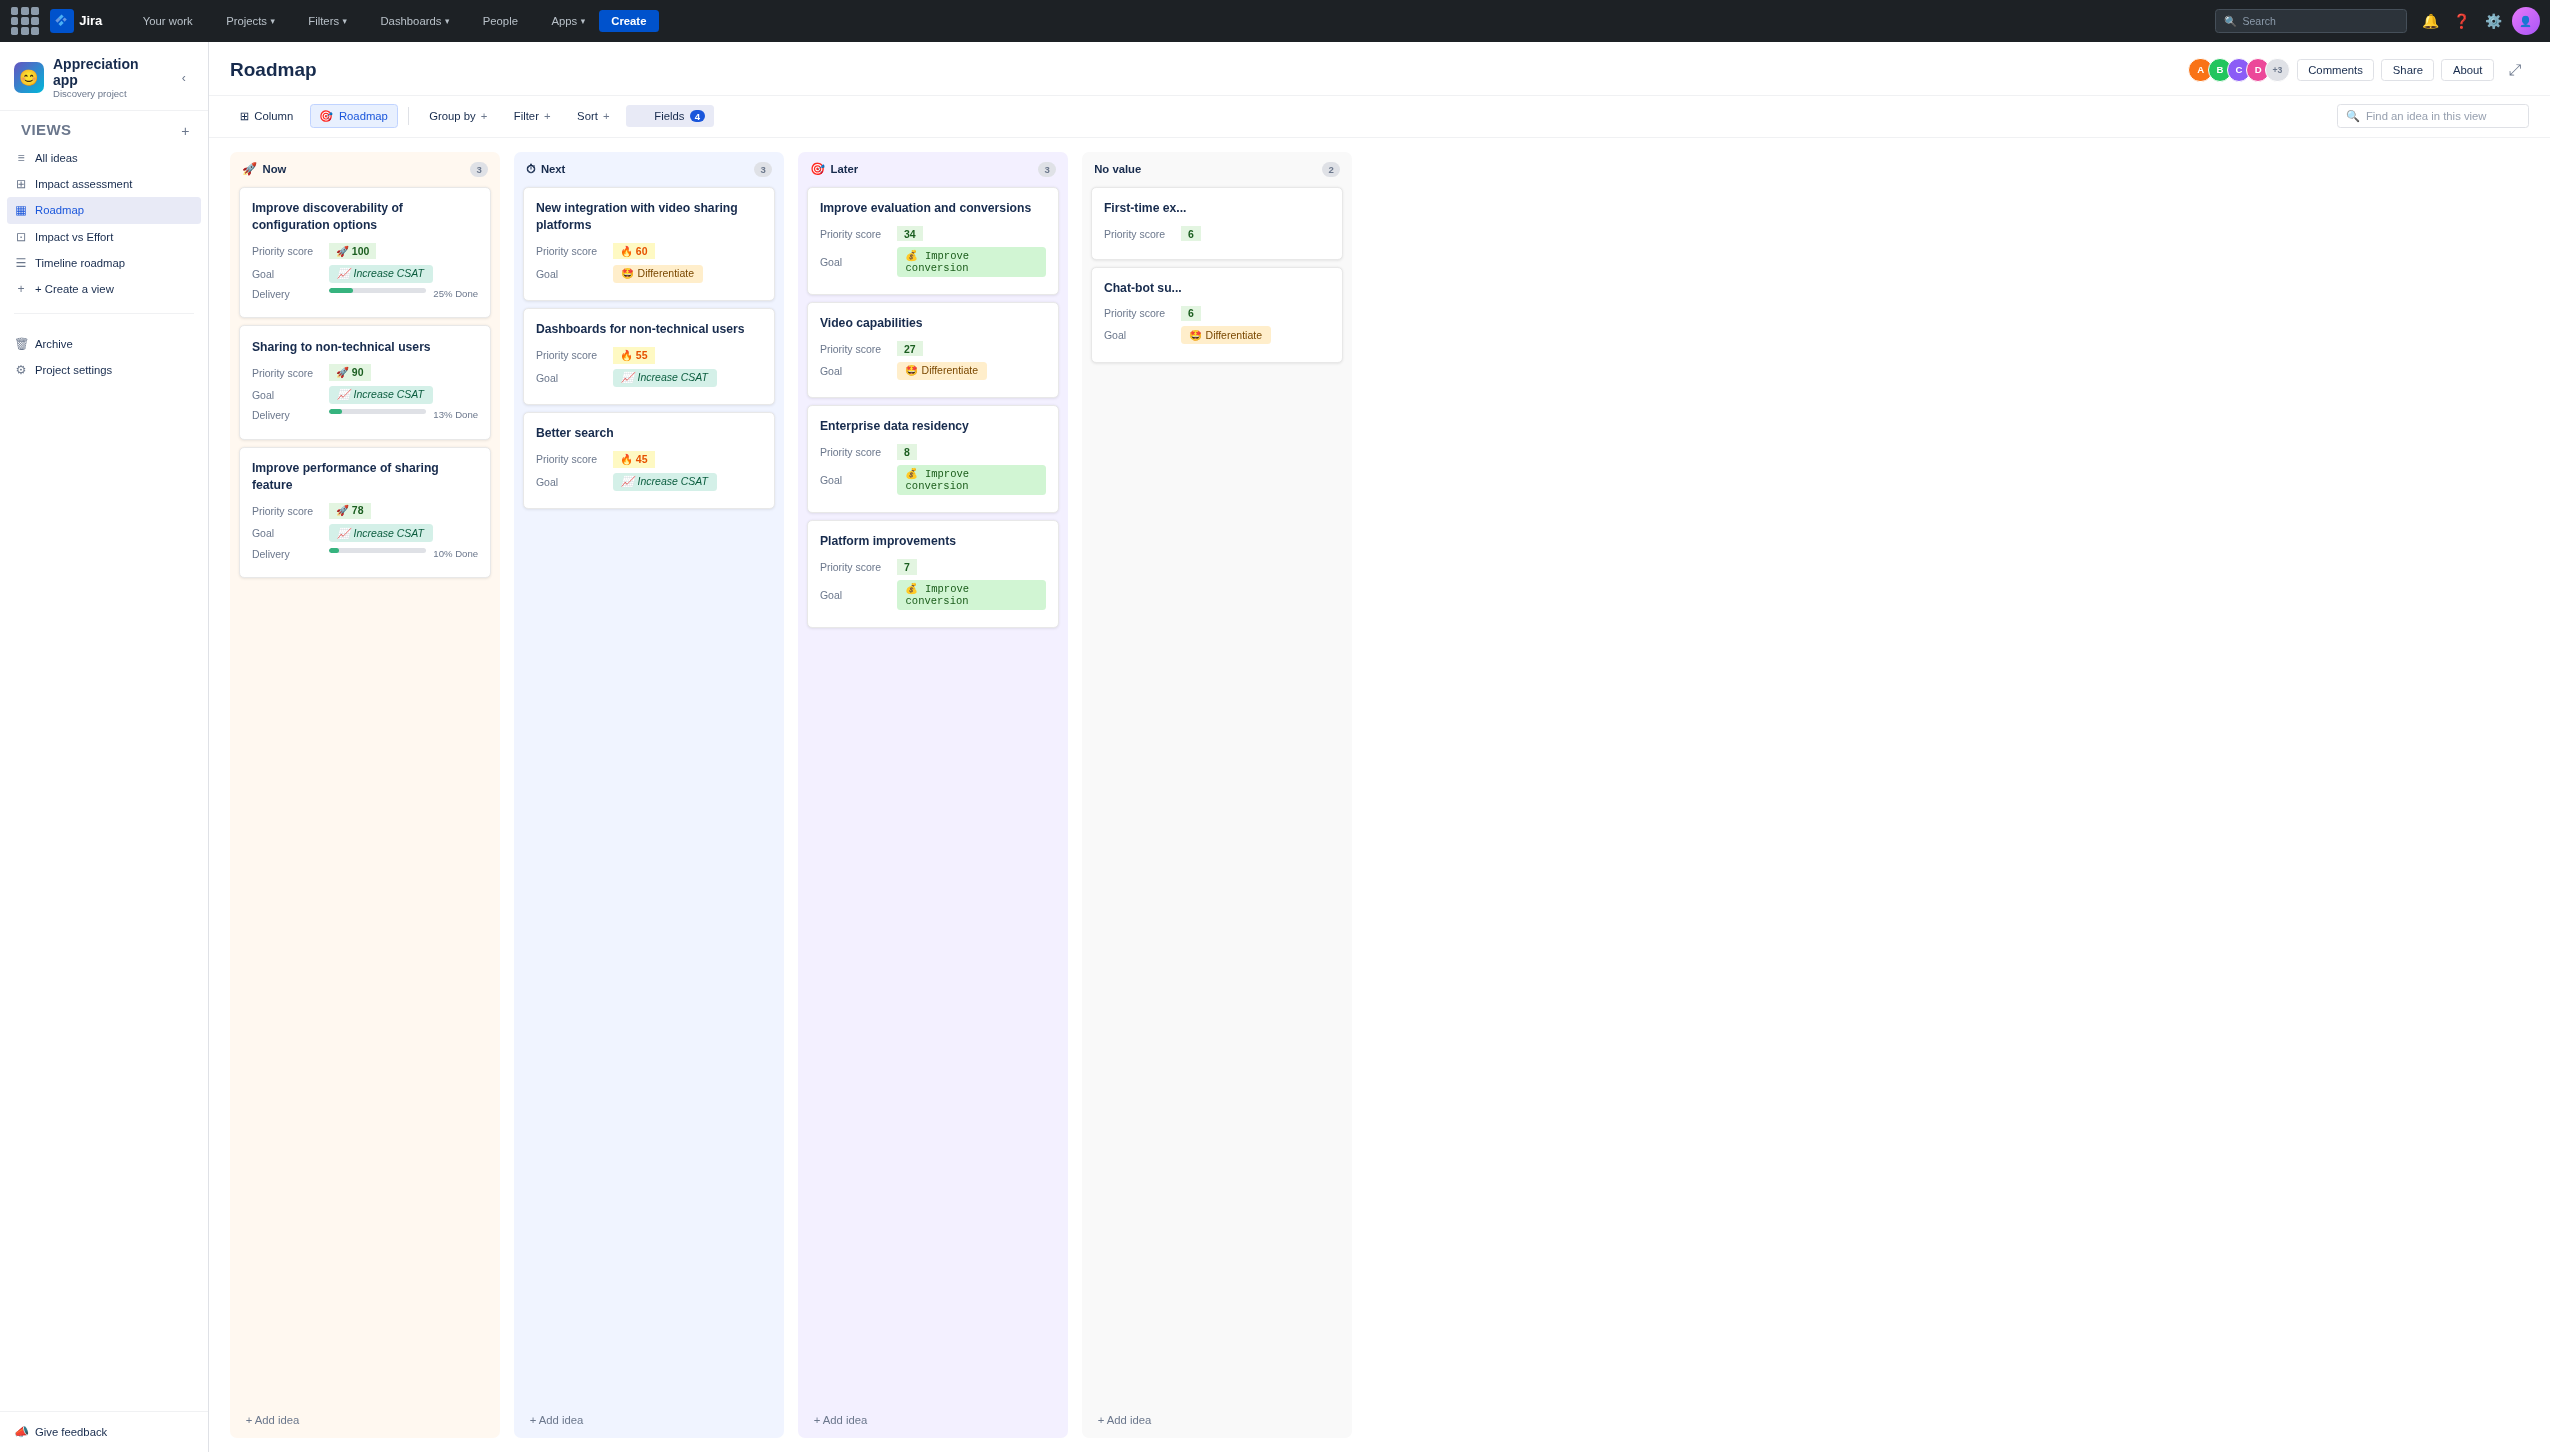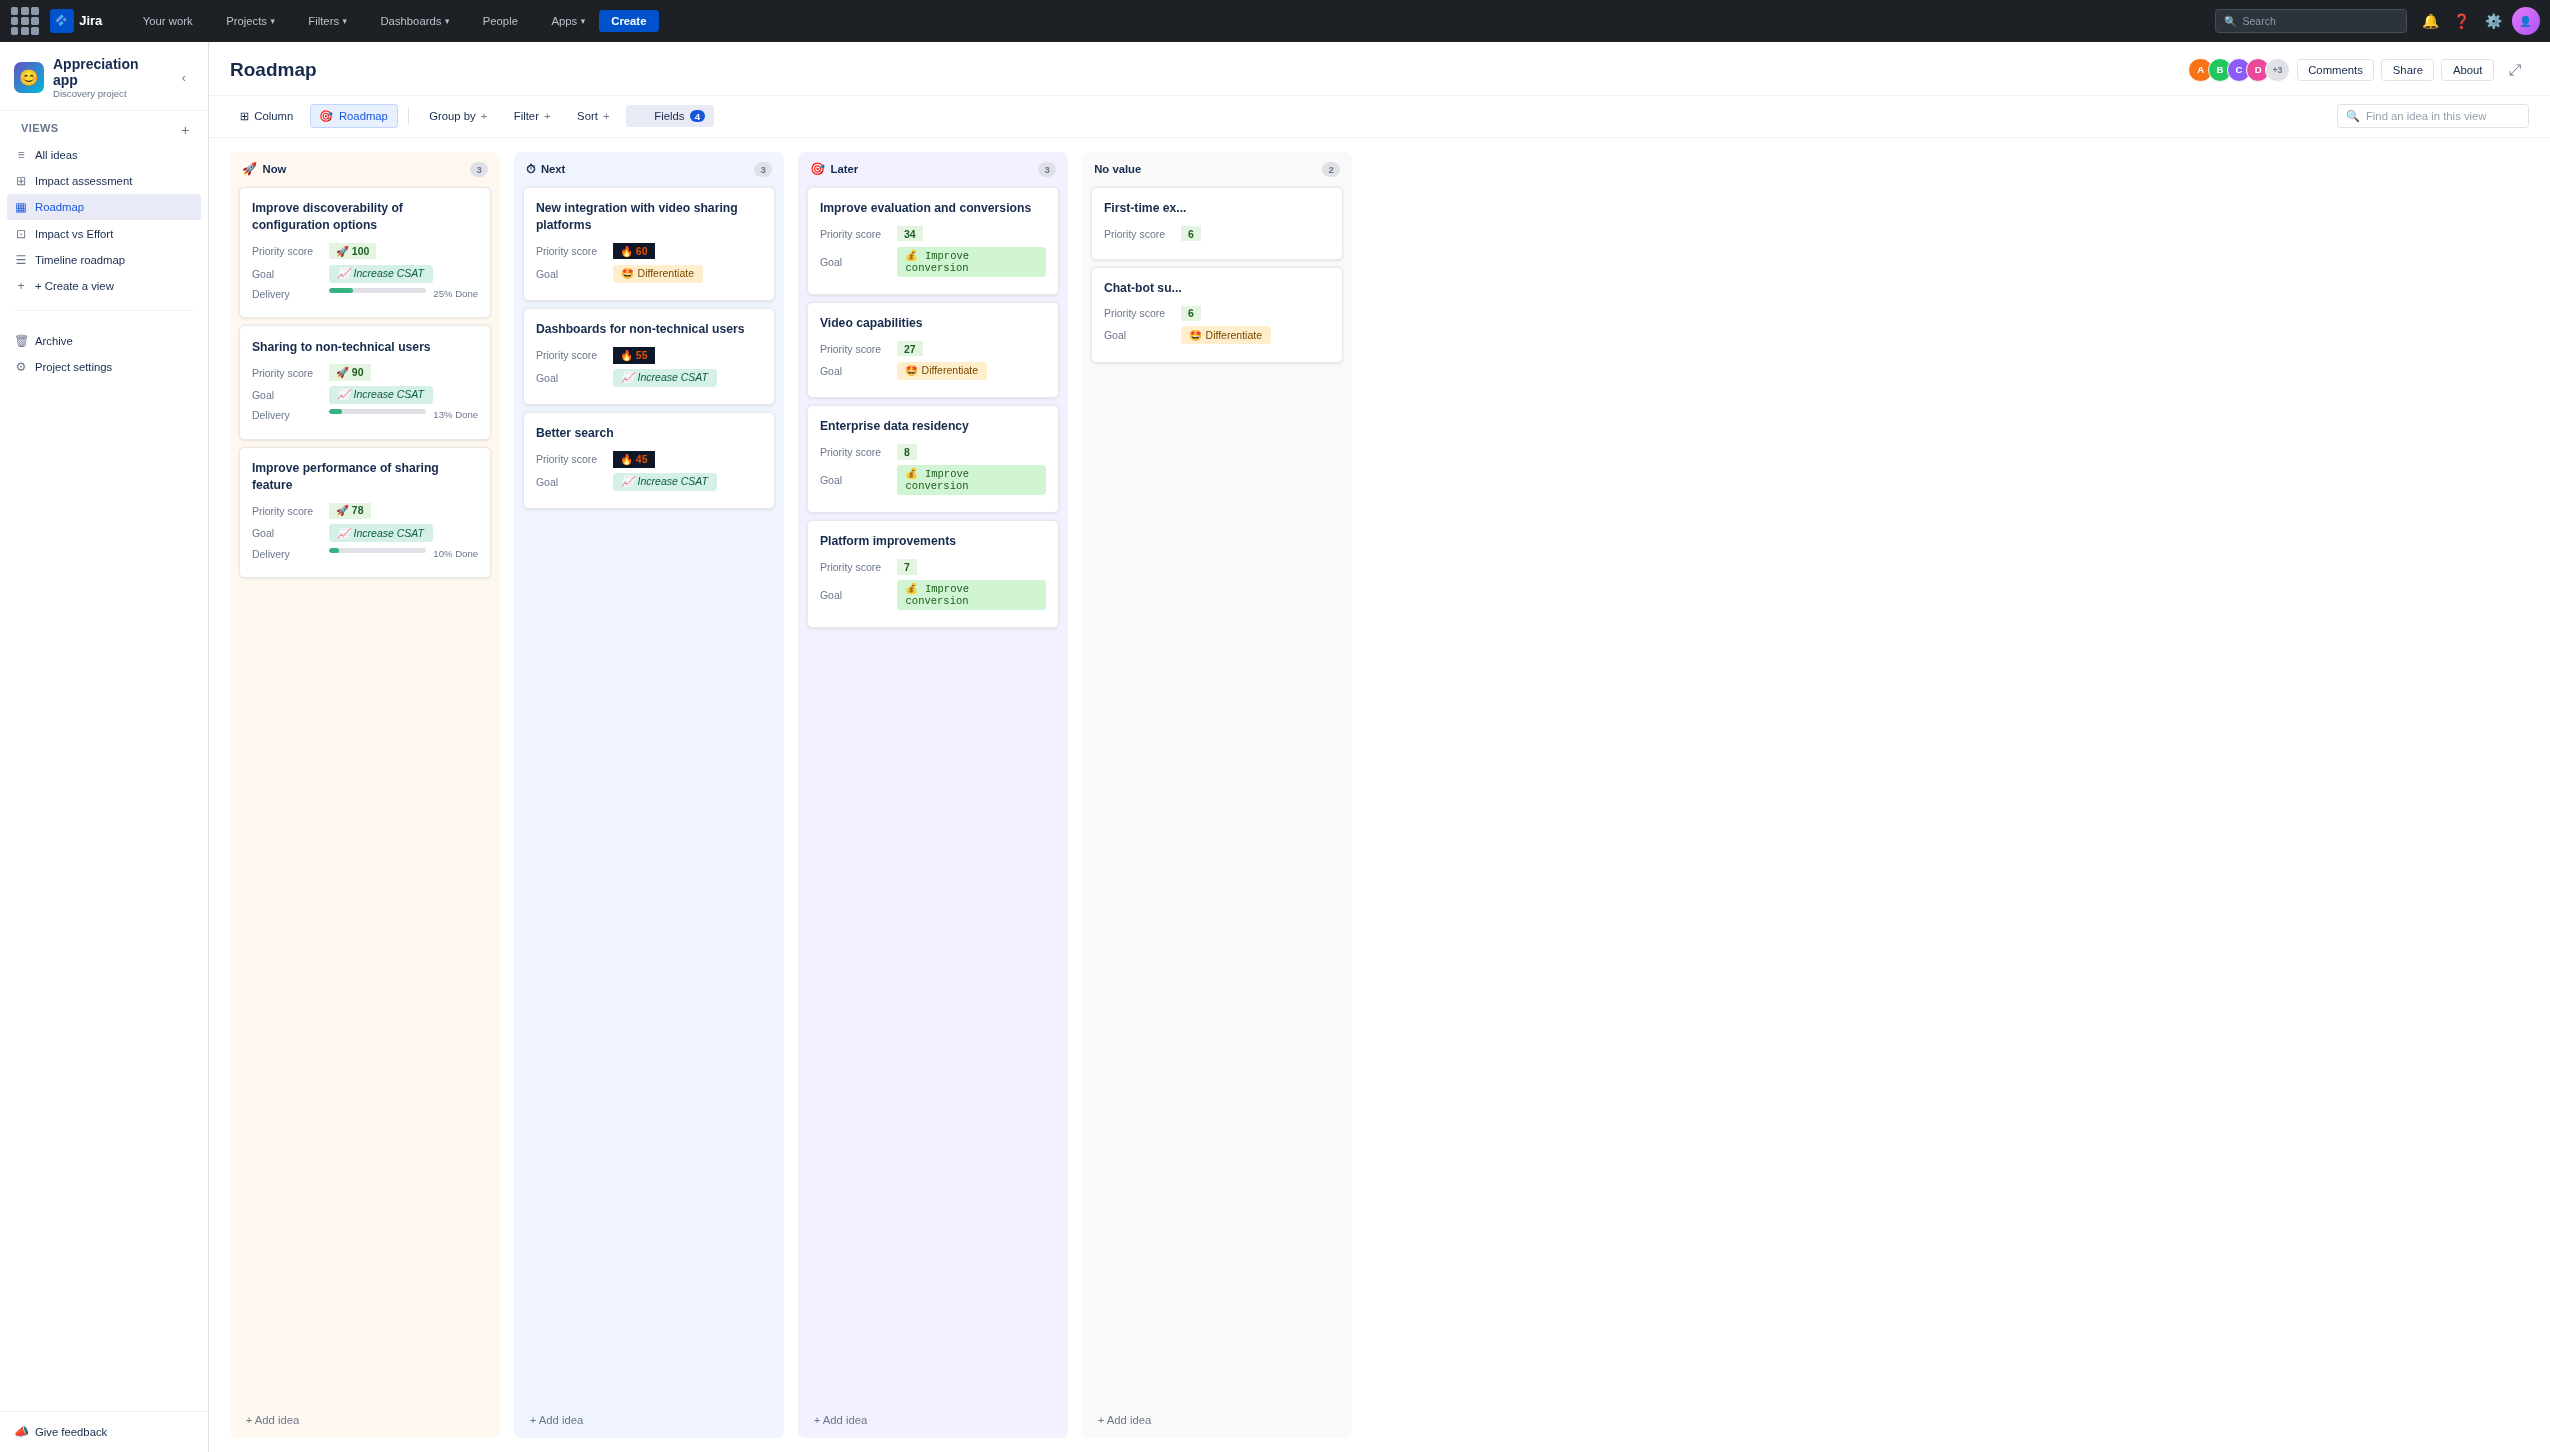--- a/index.html
+++ b/index.html
@@ -28,21 +28,21 @@
     .app-layout { display: flex; height: calc(100vh - 42px); }
 
     
     .sidebar { width: 209px; background: #fff; border-right: 0.9px solid #dfe1e6; display: flex; flex-direction: column; flex-shrink: 0; overflow-y: auto; }
     .sidebar-project { display: flex; align-items: center; gap: 8.7px; padding: 14px 14px 10.5px; border-bottom: 0.9px solid #f0f1f3; }
     .project-icon { width: 31px; height: 31px; border-radius: 7px; background: linear-gradient(135deg, #6554c0, #00b8d9); display: flex; align-items: center; justify-content: center; color: #fff; font-size: 15.7px; }
     .project-info .project-name { font-size: 14px; font-weight: 600; color: #172b4d; }
     .project-info .project-type { font-size: 9.6px; color: #6b778c; }
     .sidebar-collapse { margin-left: auto; width: 21px; height: 21px; border-radius: 3.5px; display: flex; align-items: center; justify-content: center; cursor: pointer; color: #6b778c; font-size: 12.2px; }
     .sidebar-section { padding: 10.5px 7px 3.5px; }
-    .sidebar-label { font-size: 11px; color: #6b778c; font-weight: 600; text-transform: uppercase; letter-spacing: 0.4px; padding: 0 7px; margin-bottom: 3.5px; }
+    .sidebar-label { font-size: 15px; color: #6b778c; font-weight: 600; text-transform: uppercase; letter-spacing: 0.4px; padding: 0 7px; margin-bottom: 3.5px; }
     .sidebar-add { width: 17.4px; height: 17.4px; border-radius: 3.5px; background: none; border: none; color: #6b778c; font-size: 14px; cursor: pointer; display: flex; align-items: center; justify-content: center; }
     .sidebar-label-row { display: flex; align-items: center; justify-content: space-between; padding: 0 7px; margin-bottom: 3.5px; }
     .sidebar-item { display: flex; align-items: center; gap: 7px; padding: 6.1px 7px; border-radius: 3.5px; cursor: pointer; color: #172b4d; font-size: 11.3px; }
     .sidebar-item.active { background: #e8eaf6; color: #1a56db; font-weight: 500; }
     .sidebar-item .item-icon { color: #6b778c; font-size: 12.2px; width: 14px; text-align: center; }
     .sidebar-item.active .item-icon { color: #1a56db; }
     .sidebar-divider { height: 0.9px; background: #f0f1f3; margin: 7px 14px; }
     .sidebar-bottom { margin-top: auto; padding: 7px; border-top: 0.9px solid #f0f1f3; }
 
     
@@ -82,21 +82,21 @@
     .add-idea-btn { background: none; border: none; color: #6b778c; font-size: 11.3px; cursor: pointer; display: flex; align-items: center; gap: 3.5px; padding: 3.5px; border-radius: 3.5px; }
 
     
     .card { background: #fff; border-radius: 5.2px; padding: 12.2px; box-shadow: 0 0.9px 2.6px rgba(0,0,0,0.08); border: 0.9px solid #e8e8e8; cursor: pointer; }
     .card-title { font-size: 12.2px; font-weight: 600; color: #172b4d; margin-bottom: 8.7px; line-height: 1.4; }
     .card-field { display: flex; align-items: center; gap: 7px; margin-bottom: 5.2px; font-size: 10.5px; color: #6b778c; }
     .card-field-label { min-width: 70px; color: #6b778c; }
     .score-badge { display: inline-flex; align-items: center; gap: 3.5px; padding: 1.7px 7px; border-radius: 0; font-size: 10.5px; font-weight: 600; }
     .score-high { background: #e3f5e1; color: #1b5e20; }
     .score-rocket { background: #e3f5e1; color: #1b5e20; }
-    .score-fire { background: #0f172a; color: #e65100; }
+    .score-fire { background: #fef9c3; color: #e65100; }
     .goal-badge { display: inline-flex; align-items: center; gap: 4.4px; padding: 2.6px 8.7px; border-radius: 3.5px; font-size: 10.5px; font-weight: 500; }
     .goal-increase-csat { background: #d4f0e8; color: #0a5c3e; font-style: italic; }
     .goal-differentiate { background: #ffeecb; color: #7a4800; }
     .goal-improve-conversion { background: #d1f5d3; color: #1a5c1a; font-family: Liberation Mono, monospace; }
     .progress-row { display: flex; align-items: flex-start; gap: 7px; font-size: 10.5px; color: #6b778c; }
     .progress-bar-bg { flex: 1; height: 5.2px; background: #dfe1e6; border-radius: 2.6px; overflow: hidden; }
     .progress-bar-fill { height: 100%; background: #36b37e; border-radius: 2.6px; }
     .progress-text { white-space: nowrap; font-size: 9.6px; color: #6b778c; }
 
     

